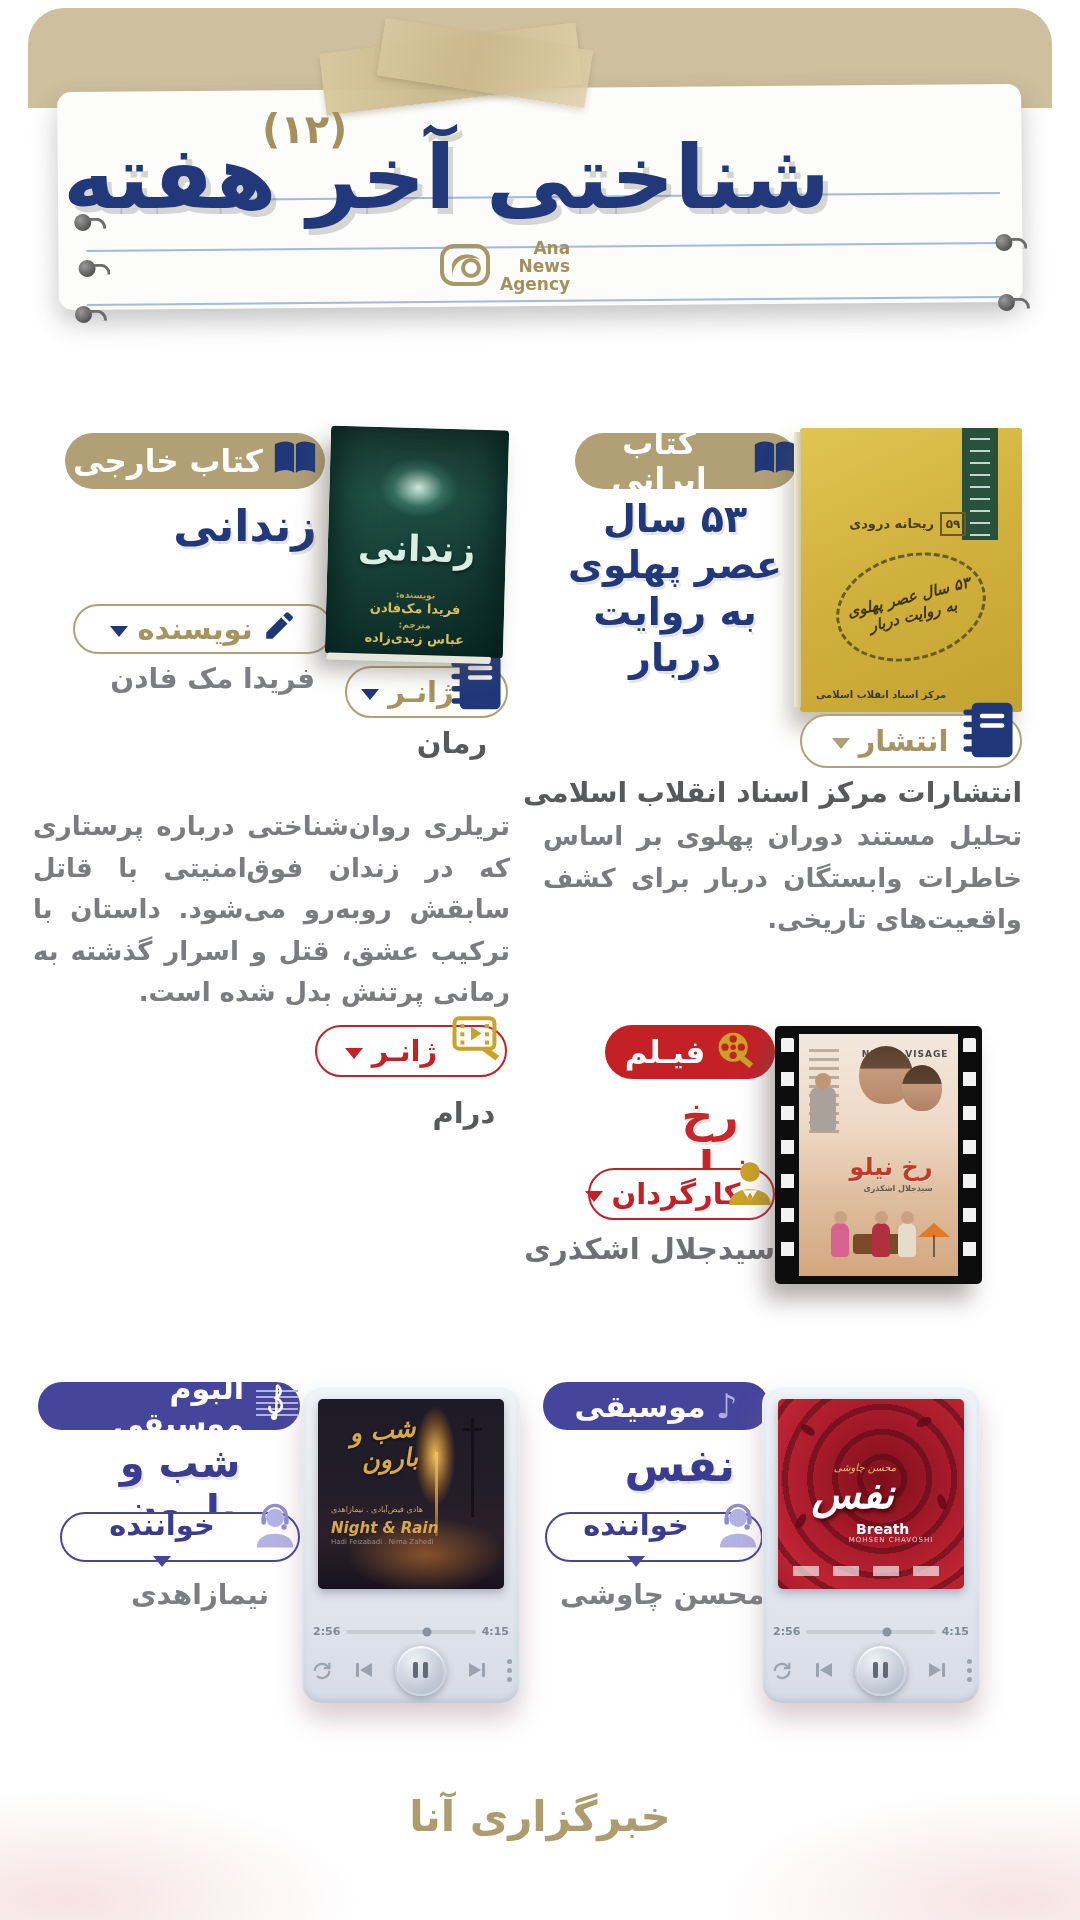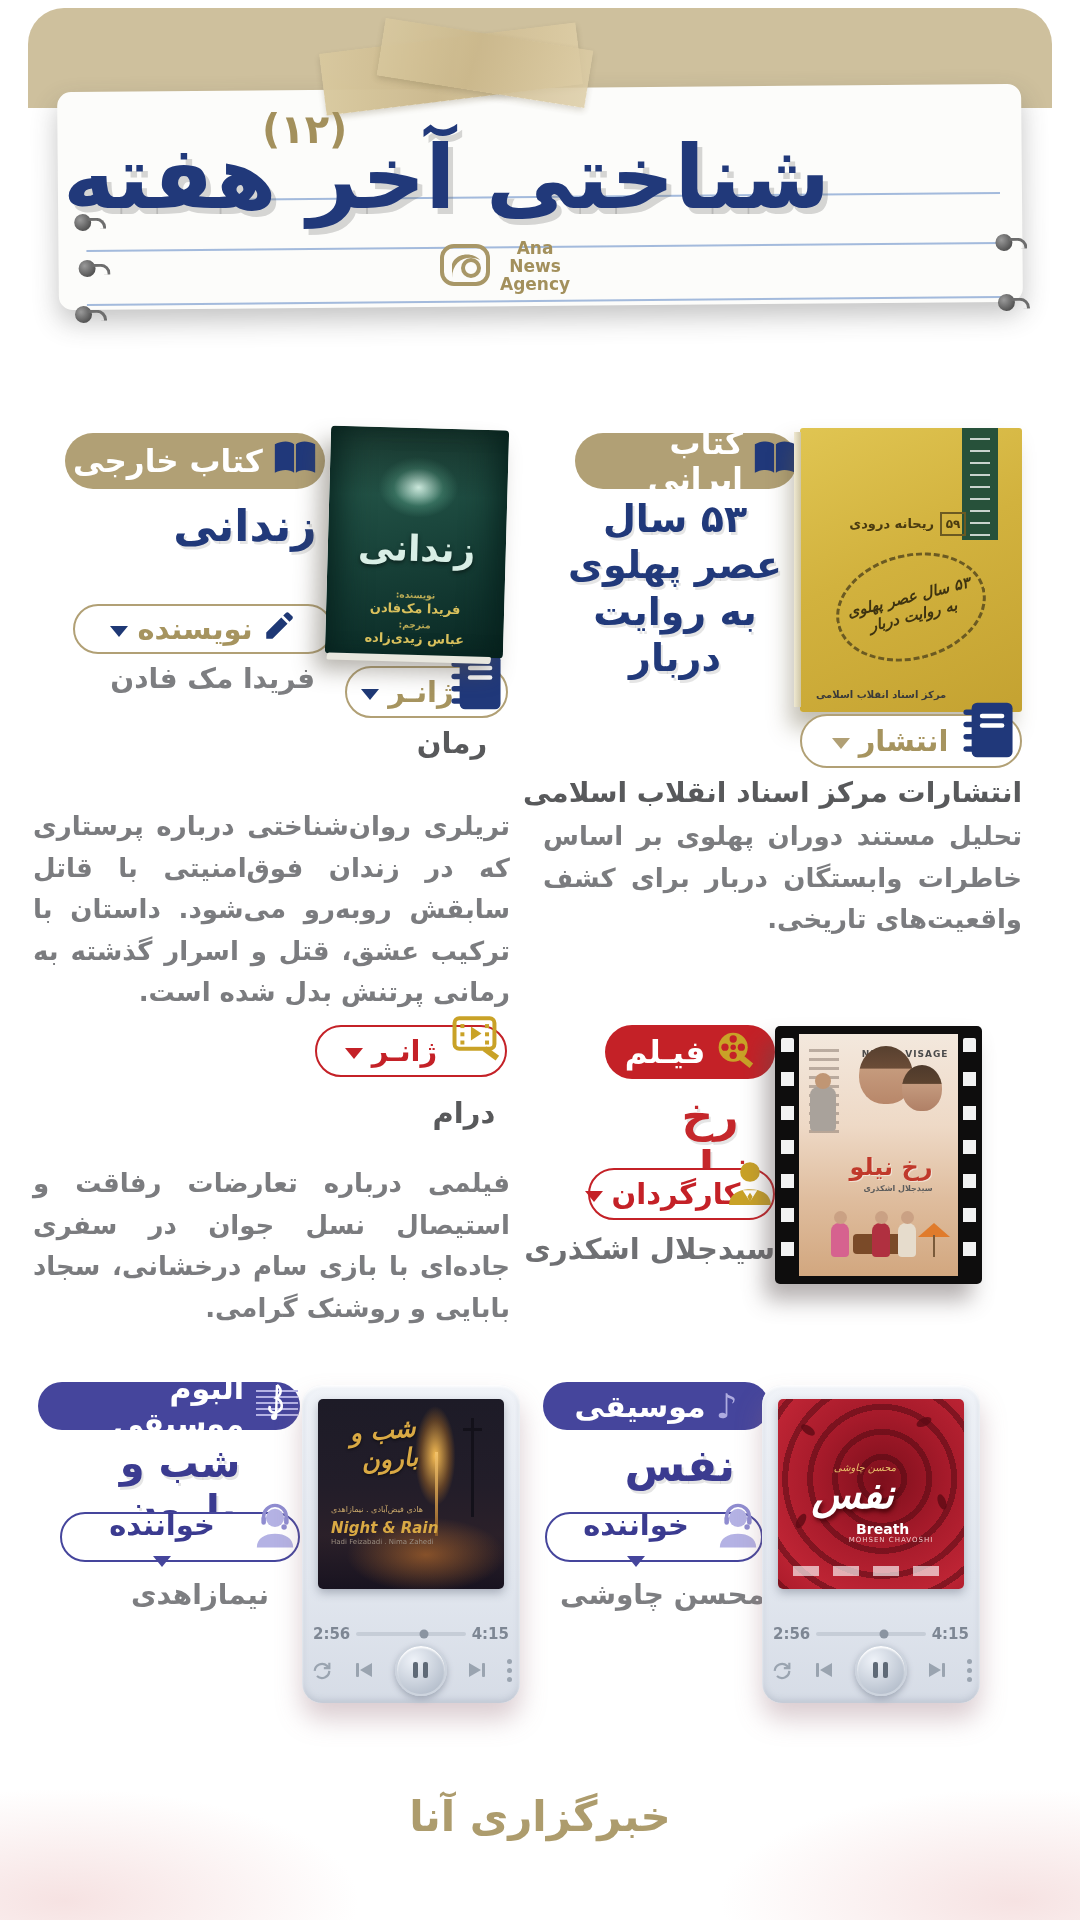--- a/index.html
+++ b/index.html
@@ -21,21 +21,21 @@
     border-left:none;border-bottom:none;border-radius:0 10px 0 0;}
   .hole.hl1{left:16px;top:122px}.hole.hl2{left:20px;top:168px}.hole.hl3{left:16px;top:214px}
   .hole.hr1{right:10px;top:150px}.hole.hr2{right:8px;top:210px}
   .tape{position:absolute;left:322px;top:38px;width:258px;height:62px;background:linear-gradient(100deg,#d9c99f,#cbb88c 45%,#ddcda6);
     opacity:.96;transform:rotate(-7deg);box-shadow:0 3px 6px rgba(90,80,50,.25);}
   .tape.t2{left:380px;top:34px;width:210px;height:58px;transform:rotate(9deg);opacity:.85;}
   .issue{position:absolute;left:262px;top:106px;font-size:40px;font-weight:bold;color:#a3905c;direction:ltr;}
   .main-title{position:absolute;left:140px;top:126px;width:690px;text-align:center;font-size:88px;font-weight:bold;
     color:#21397a;white-space:nowrap;text-shadow:5px 6px 0 rgba(110,110,110,.28);}
   .ana-logo{position:absolute;left:438px;top:238px;display:flex;direction:ltr;align-items:center;gap:8px;}
-  .ana-text{color:#a3905c;font-weight:bold;font-size:17px;line-height:1.04;text-align:center;}
+  .ana-text{color:#a3905c;font-weight:bold;font-size:17px;line-height:1.04;text-align:right;}
   
   .badge{position:absolute;display:flex;align-items:center;justify-content:center;gap:10px;
     border-radius:28px;color:#fff;font-weight:bold;font-size:31px;}
   .badge-tan{background:#b1a075;}
   .badge-red{background:#c42127;}
   .badge-indigo{background:#45459c;}
   .sec-title{position:absolute;font-weight:bold;text-align:center;text-shadow:2px 3px 0 rgba(0,0,0,.10);}
   .pill{position:absolute;background:#fff;border-radius:27px;display:flex;align-items:center;justify-content:center;
     gap:9px;font-weight:bold;font-size:29px;}
   .pill-tan{border:2px solid #b1a075;color:#a6945f;}
@@ -132,21 +132,21 @@
   .lf1{left:12%;top:14%;transform:rotate(35deg)}.lf2{left:74%;top:10%;transform:rotate(-25deg)}
   .lf3{left:84%;top:52%;transform:rotate(70deg)}.lf4{left:8%;top:62%;transform:rotate(-60deg)}
   .br-artist-fa{position:absolute;left:30%;top:33%;font-size:10px;color:#e8c06a;font-style:italic;}
   .br-title{position:absolute;left:18%;top:38%;font-size:40px;font-weight:bold;color:#fff;font-style:italic;
     text-shadow:2px 3px 4px rgba(60,0,6,.8);}
   .br-en{position:absolute;left:42%;top:64%;font-size:14px;font-weight:bold;color:#fff;direction:ltr;}
   .br-artist{position:absolute;left:38%;top:72%;font-size:7px;color:#f0c9c9;direction:ltr;letter-spacing:1px;}
   .br-cred{position:absolute;left:8%;right:8%;bottom:7%;height:10px;opacity:.75;
     background:repeating-linear-gradient(90deg, rgba(255,255,255,.85) 0 26px, rgba(0,0,0,0) 26px 40px);}
   .progress{position:absolute;left:11px;right:11px;top:240px;display:flex;align-items:center;gap:6px;direction:ltr;
-    font-size:15px;color:#7e8794;font-weight:bold;}
+    font-size:11px;color:#7e8794;font-weight:bold;}
   .track{flex:1;height:4px;background:#c6cdd7;border-radius:2px;position:relative;}
   .fill{width:62%;height:100%;background:#97a1ad;border-radius:2px;}
   .knob{position:absolute;left:62%;top:50%;transform:translate(-50%,-50%);width:9px;height:9px;border-radius:50%;background:#8a94a1;}
   .controls{position:absolute;left:8px;right:8px;top:258px;height:54px;display:flex;align-items:center;
     justify-content:space-between;direction:ltr;}
   .ctl{width:24px;height:24px;display:flex;align-items:center;justify-content:center;}
   .pause-btn{width:52px;height:52px;border-radius:50%;
     background:radial-gradient(circle at 35% 30%,#eef2f8,#b9c2cf 75%,#a6afbc);
     border:2px solid #cdd4de;box-shadow:0 3px 6px rgba(80,90,110,.4), inset 0 2px 2px #fff;
     display:flex;align-items:center;justify-content:center;gap:5px;}
@@ -235,21 +235,21 @@
           <rect x="2" y="16" width="8" height="4" rx="2" fill="#20387a"></rect>
           <rect x="2" y="25" width="8" height="4" rx="2" fill="#20387a"></rect>
           <rect x="2" y="34" width="8" height="4" rx="2" fill="#20387a"></rect>
         </svg>
     </span>
   </div>
   <div class="value" style="left:408px;top:726px;width:88px;">رمان</div>
 
   <div class="para" style="left:33px;top:806px;width:477px;">تریلری روان‌شناختی درباره پرستاری که در زندان فوق‌امنیتی با قاتل سابقش روبه‌رو می‌شود. داستان با ترکیب عشق، قتل و اسرار گذشته به رمانی پرتنش بدل شده است.</div>
 
-  <div class="badge badge-tan" style="left:575px;top:433px;width:222px;height:56px;">
+  <div class="badge badge-tan" style="left:575px;top:433px;width:222px;height:56px;text-align:center;">
     <span>
       <svg width="44" height="38" viewBox="0 0 48 40">
           <path fill="#20387a" d="M2 5C10 1 18 1 23 5V36C18 32 10 32 2 36Z"></path>
           <path fill="#20387a" d="M25 5C30 1 38 1 46 5V36C38 32 30 32 25 36Z"></path>
         </svg>
     </span>
     <span>کتاب ایرانی</span>
   </div>
 
   <div class="sec-title" style="left:553px;top:496px;width:244px;font-size:38px;color:#21397a;line-height:1.22;">۵۳ سال عصر پهلوی به روایت دربار</div>
@@ -343,21 +343,20 @@
           <rect x="29" y="11" width="3.4" height="3.4" fill="#c9a227"></rect>
           <rect x="29" y="18" width="3.4" height="3.4" fill="#c9a227"></rect>
           <rect x="29" y="25" width="3.4" height="3.4" fill="#c9a227"></rect>
           <path d="M17 13l9 6-9 6z" fill="#c9a227"></path>
           <path d="M30 30l11 8-3 4-11-8z" fill="#c9a227"></path>
         </svg>
     </span>
   </div>
   <div class="value" style="left:420px;top:1096px;width:88px;">درام</div>
 
-  <div class="para" style="left:33px;top:1163px;width:477px;">فیلمی درباره تعارضات رفاقت و استیصال نسل جوان در سفری جاده‌ای با بازی سام درخشانی، سجاد بابایی و روشنک گرامی.</div>
 
   <div class="badge badge-indigo" style="left:543px;top:1382px;width:226px;height:48px;font-size:30px;">
     <span style="color:#aeace0;font-size:34px;line-height:1;">♪</span>
     <span>موسیقی</span>
   </div>
 
   <div class="sec-title" style="left:630px;top:1440px;width:105px;font-size:44px;color:#3b3b90;">نفس</div>
 
   <div class="pill pill-indigo" style="left:545px;top:1512px;width:218px;height:50px;padding-left:12px;padding-right:48px;">
     <span>خواننده</span>

